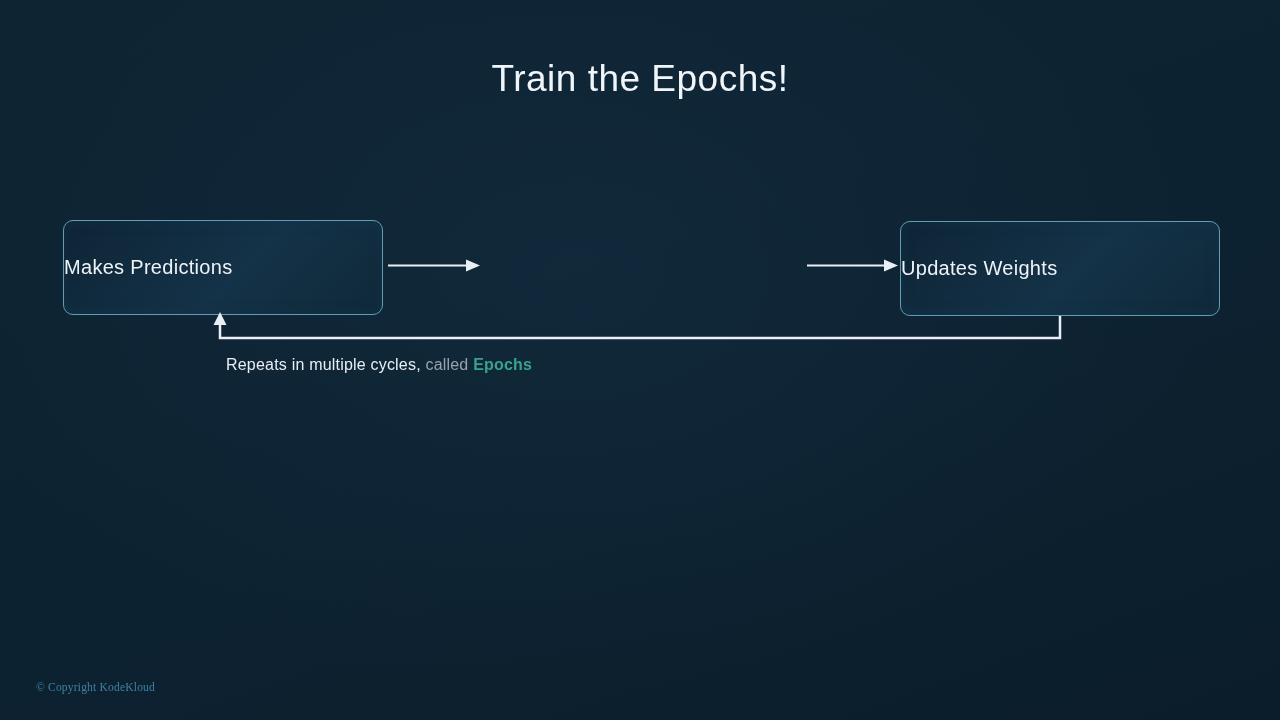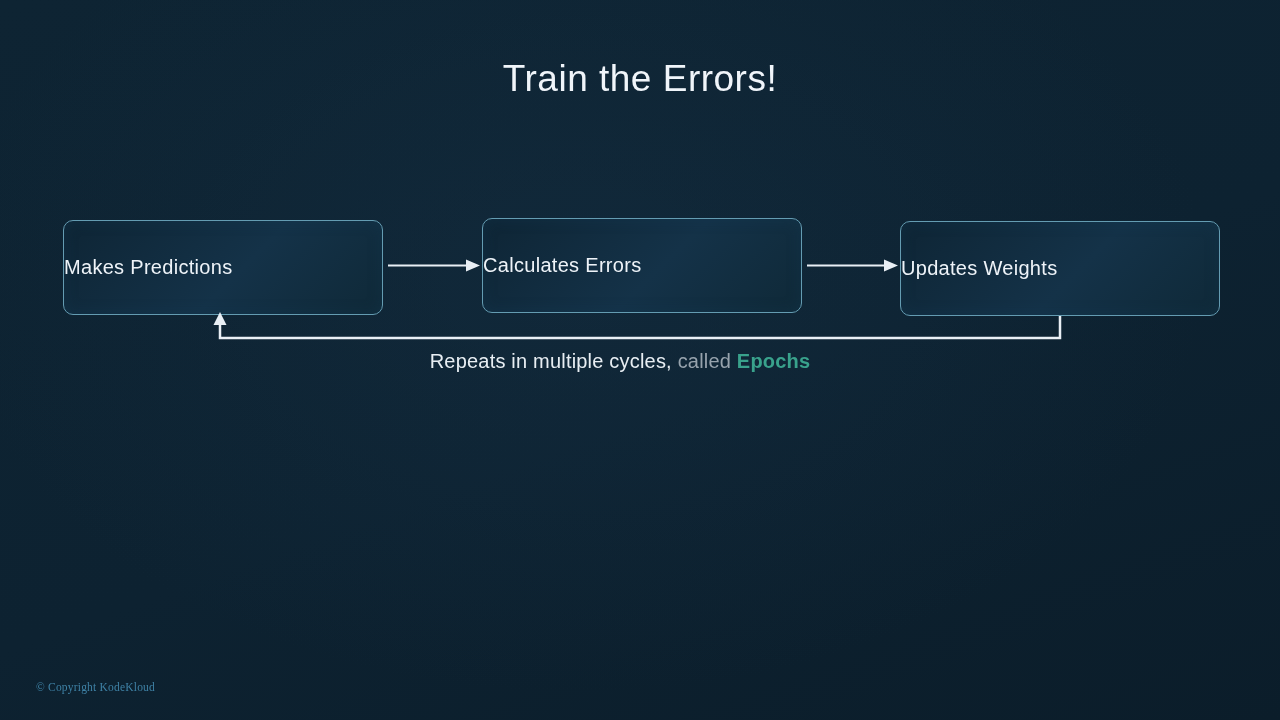--- a/index.html
+++ b/index.html
@@ -56,52 +56,49 @@
     top: 0;
     width: 1280px;
     height: 720px;
     pointer-events: none;
   }
   .caption {
     position: absolute;
     top: 350px;
     left: 220px;
     width: 800px;
-    margin: 0;
-    text-align: center;
-    font-size: 20px;
+    margin: 6px;
+    text-align: left;
+    font-size: 16px;
     letter-spacing: 0.2px;
   }
   .caption .main      { color: #e8eef3; }
   .caption .muted     { color: #97a3ad; }
   .caption .highlight { color: #39a28c; font-weight: 700; }
   .footer {
     position: absolute;
     left: 36px;
     top: 681px;
     font-size: 11.5px;
     letter-spacing: 0.2px;
     color: #3f82a6;
     font-family: Liberation Serif, serif;
   }
 </style>
 </head>
 <body>
 
 <div class="slide">
 
-  <h1 class="title">Train the Errors!</h1>
+  <h1 class="title">Train the Epochs!</h1>
 
   <div class="box box1">
     <span>Makes Predictions</span>
   </div>
 
-  <div class="box box2">
-    <span>Calculates Errors</span>
-  </div>
 
   <div class="box box3">
     <span>Updates Weights</span>
   </div>
 
   <svg class="connectors" viewBox="0 0 1280 720" xmlns="http://www.w3.org/2000/svg">
 
     <g stroke="#e9eff5" fill="#e9eff5">
       <line x1="388" y1="265.5" x2="468" y2="265.5" stroke-width="2"></line>
       <polygon points="480,265.5 466,259.5 466,271.5" stroke="none"></polygon>

